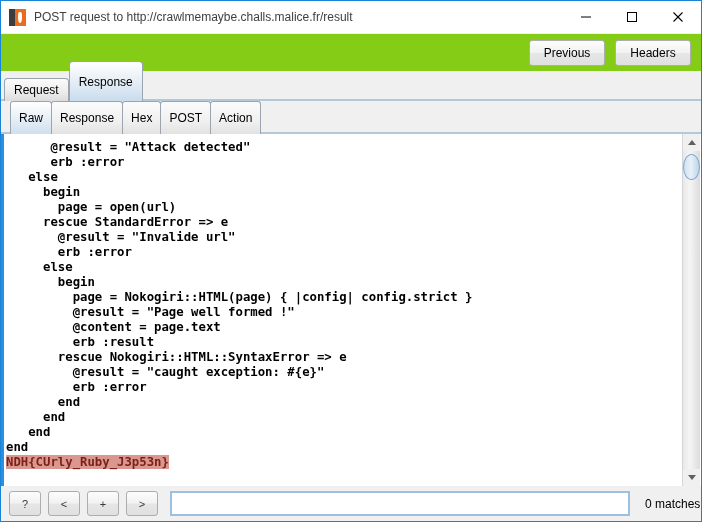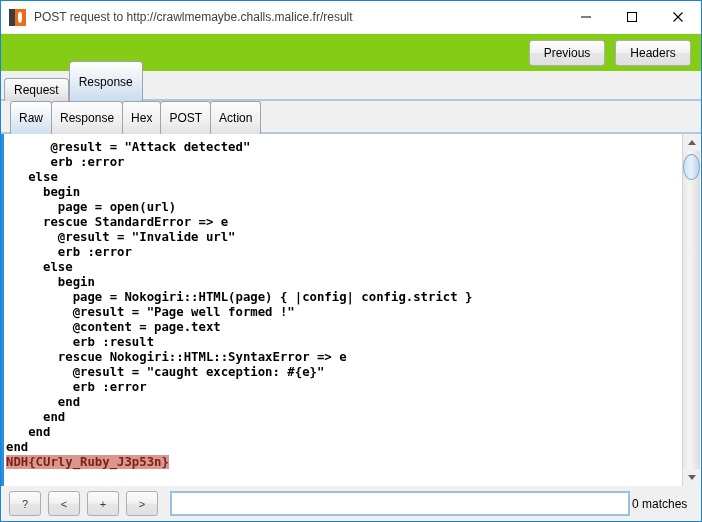--- a/index.html
+++ b/index.html
@@ -318,21 +318,21 @@
   .searchbox input {
     width: 100%;
     border: none;
     outline: none;
     font-size: 12px;
     font-family: "Liberation Sans", sans-serif;
     background: transparent;
     color: #000;
   }
   .matches {
-    margin-left: 2px;
+    margin-left: 15px;
     font-size: 12px;
     color: #000;
     white-space: nowrap;
   }
 </style>
 </head>
 <body>
 
 <div id="app">
 

